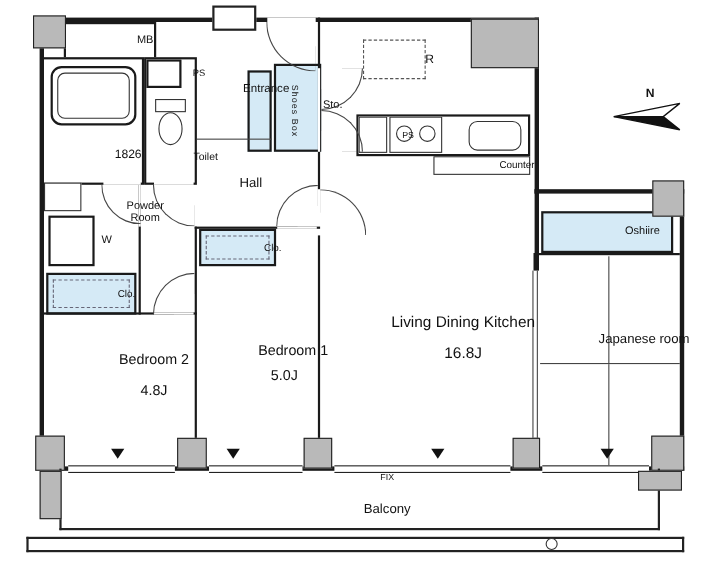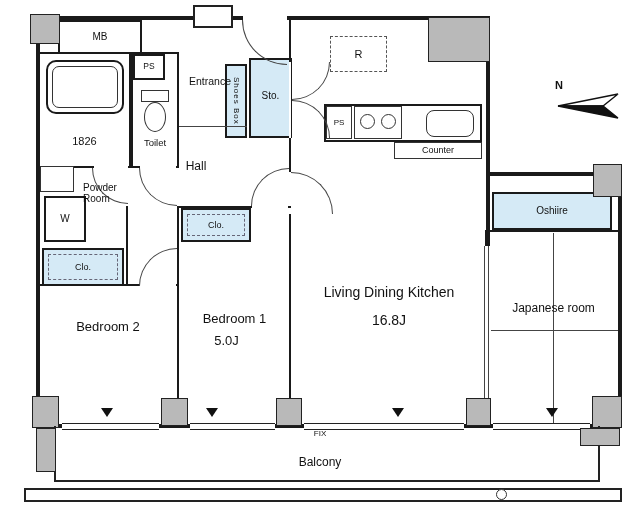--- a/index.html
+++ b/index.html
@@ -9,21 +9,21 @@
   .plan > div, .plan span { position:absolute; }
   .wall { background:var(--wall,#1a1a1a); }
   .gap { background:#fff; }
   .col { background:var(--column-fill,#b9b9b9); border:1px solid #222; }
   .colw { background:#fff; border:2px solid #222; }
   .rbox { border:2px solid var(--wall,#1a1a1a); background:#fff; }
   .store { border:2px solid var(--wall,#1a1a1a); background:var(--storage-fill,#d5eaf6); }
   .fbox { border:1px solid #333; background:#fff; }
   .circ { border:1px solid #333; border-radius:50%; background:#fff; }
   .dashin { position:absolute; inset:4px; border:1px dashed #667; }
-  .label { display:flex; align-items:center; justify-content:center; white-space:pre-line; line-height:1.15; color:#111; }
+  .label { display:flex; align-items:center; justify-content:center; text-align:center; white-space:pre-line; line-height:1.15; color:#111;margin-left:32px; }
   .vtext { writing-mode:vertical-rl; letter-spacing:1px; }
   .arc { border:0 solid #444; background:transparent; }
   .arc-bl { border-width:0 0 1px 1px; border-radius:0 0 0 100%; }
   .arc-br { border-width:0 1px 1px 0; border-radius:0 0 100% 0; }
   .arc-tl { border-width:1px 0 0 1px; border-radius:100% 0 0 0; }
   .arc-tr { border-width:1px 1px 0 0; border-radius:0 100% 0 0; }
   .tri { width:0; height:0; border-left:6px solid transparent; border-right:6px solid transparent; border-top:9px solid #111; }
   .win { height:7px; background:#fff; border-top:1.5px solid #222; border-bottom:1.5px solid #222; }
   .tline { background:#444; }
   .balc { border:2px solid #222; border-top:none; background:transparent; }
@@ -141,20 +141,21 @@
   <div class="label" style="left:249px;top:88px;width:43px;height:16px;font-size:10px">Sto.</div>
   <div class="label" style="left:166px;top:158px;width:60px;height:18px;font-size:12px">Hall</div>
   <div class="label" style="left:72px;top:178px;width:56px;height:30px;font-size:10px">Powder
 Room</div>
   <div class="label" style="left:44px;top:196px;width:42px;height:46px;font-size:10px">W</div>
   <div class="label" style="left:42px;top:248px;width:82px;height:38px;font-size:9px">Clo.</div>
   <div class="label" style="left:330px;top:36px;width:57px;height:36px;font-size:11px">R</div>
   <div class="label" style="left:326px;top:106px;width:26px;height:33px;font-size:8px">PS</div>
   <div class="label" style="left:394px;top:142px;width:88px;height:17px;font-size:9px">Counter</div>
   <div class="label" style="left:38px;top:318px;width:140px;height:18px;font-size:13px">Bedroom 2</div>
+  <div class="label" style="left:38px;top:346px;width:140px;height:18px;font-size:13px">4.8J</div>
   <div class="label" style="left:179px;top:310px;width:111px;height:18px;font-size:13px">Bedroom 1</div>
   <div class="label" style="left:179px;top:332px;width:95px;height:18px;font-size:13px">5.0J</div>
   <div class="label" style="left:181px;top:208px;width:70px;height:34px;font-size:9px">Clo.</div>
   <div class="label" style="left:291px;top:282px;width:196px;height:20px;font-size:14px">Living Dining Kitchen</div>
   <div class="label" style="left:291px;top:310px;width:196px;height:20px;font-size:14px">16.8J</div>
   <div class="label" style="left:489px;top:300px;width:129px;height:18px;font-size:12px">Japanese room</div>
   <div class="label" style="left:260px;top:454px;width:120px;height:18px;font-size:12px">Balcony</div>
   <div class="label" style="left:492px;top:192px;width:120px;height:38px;font-size:10px">Oshiire</div>
   <div class="label" style="left:298px;top:428px;width:44px;height:11px;font-size:8px">FIX</div>
 

